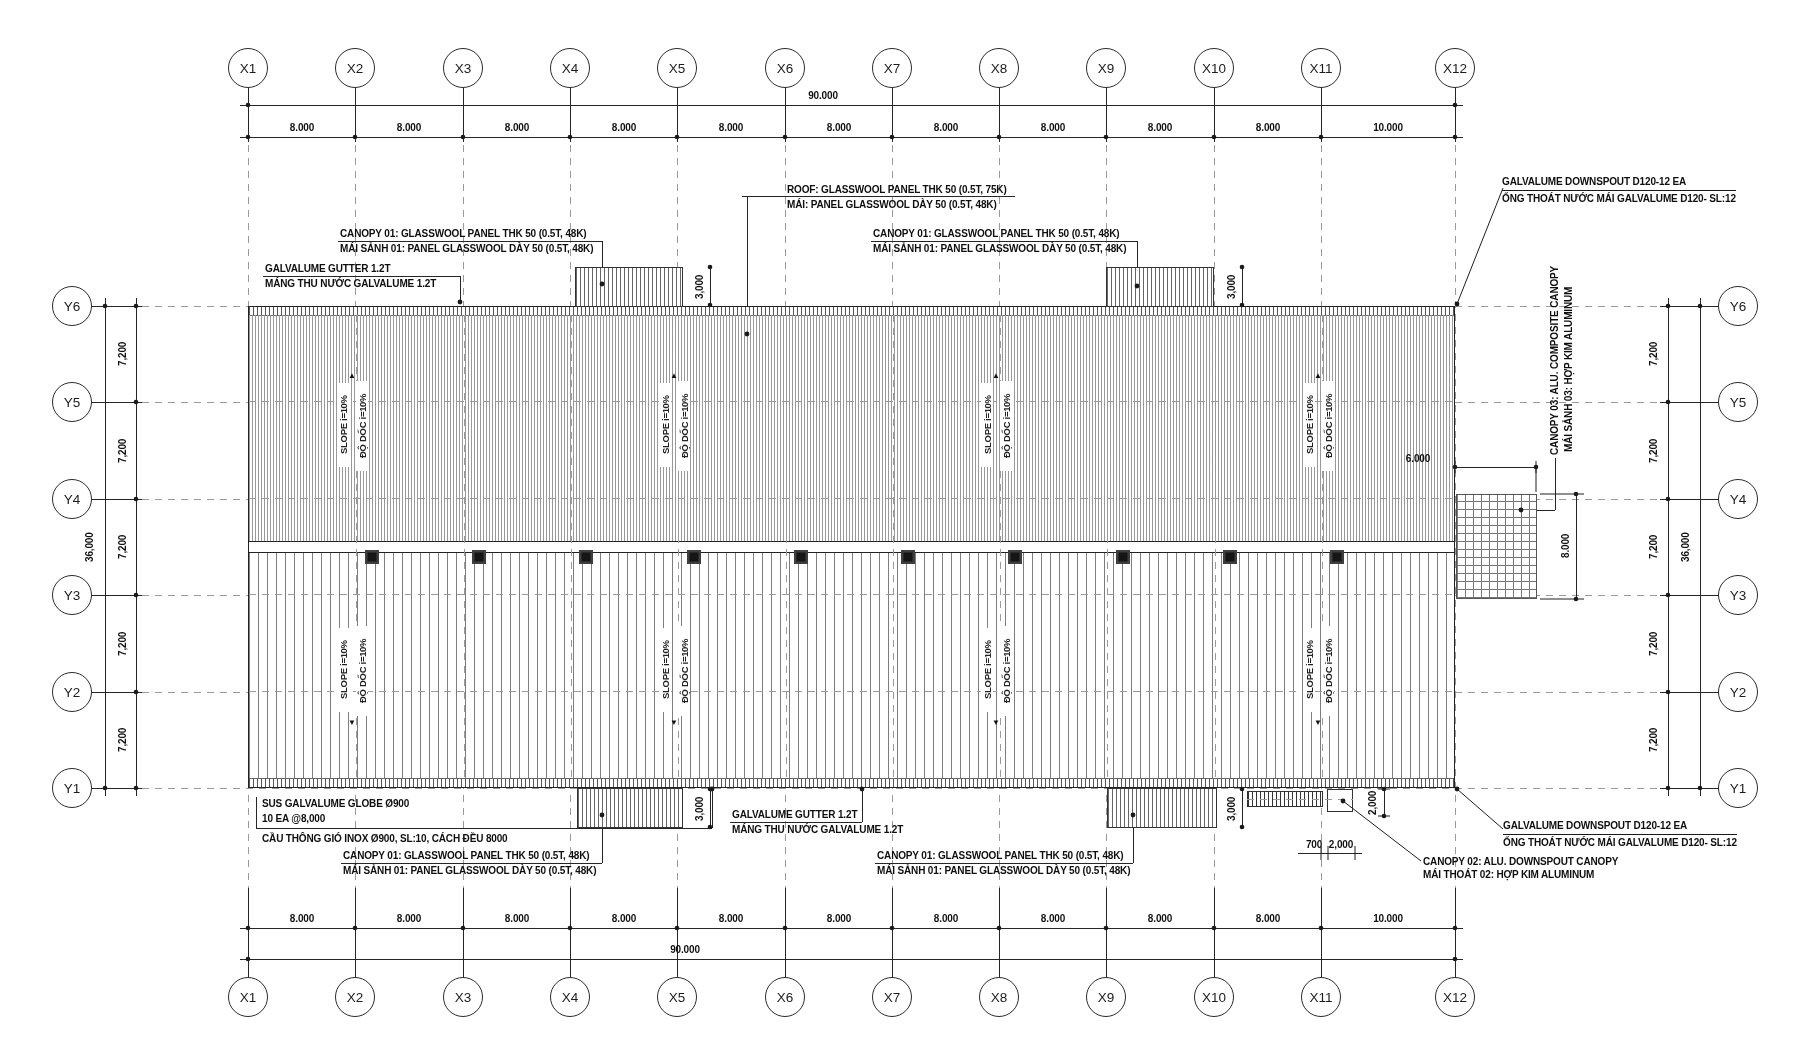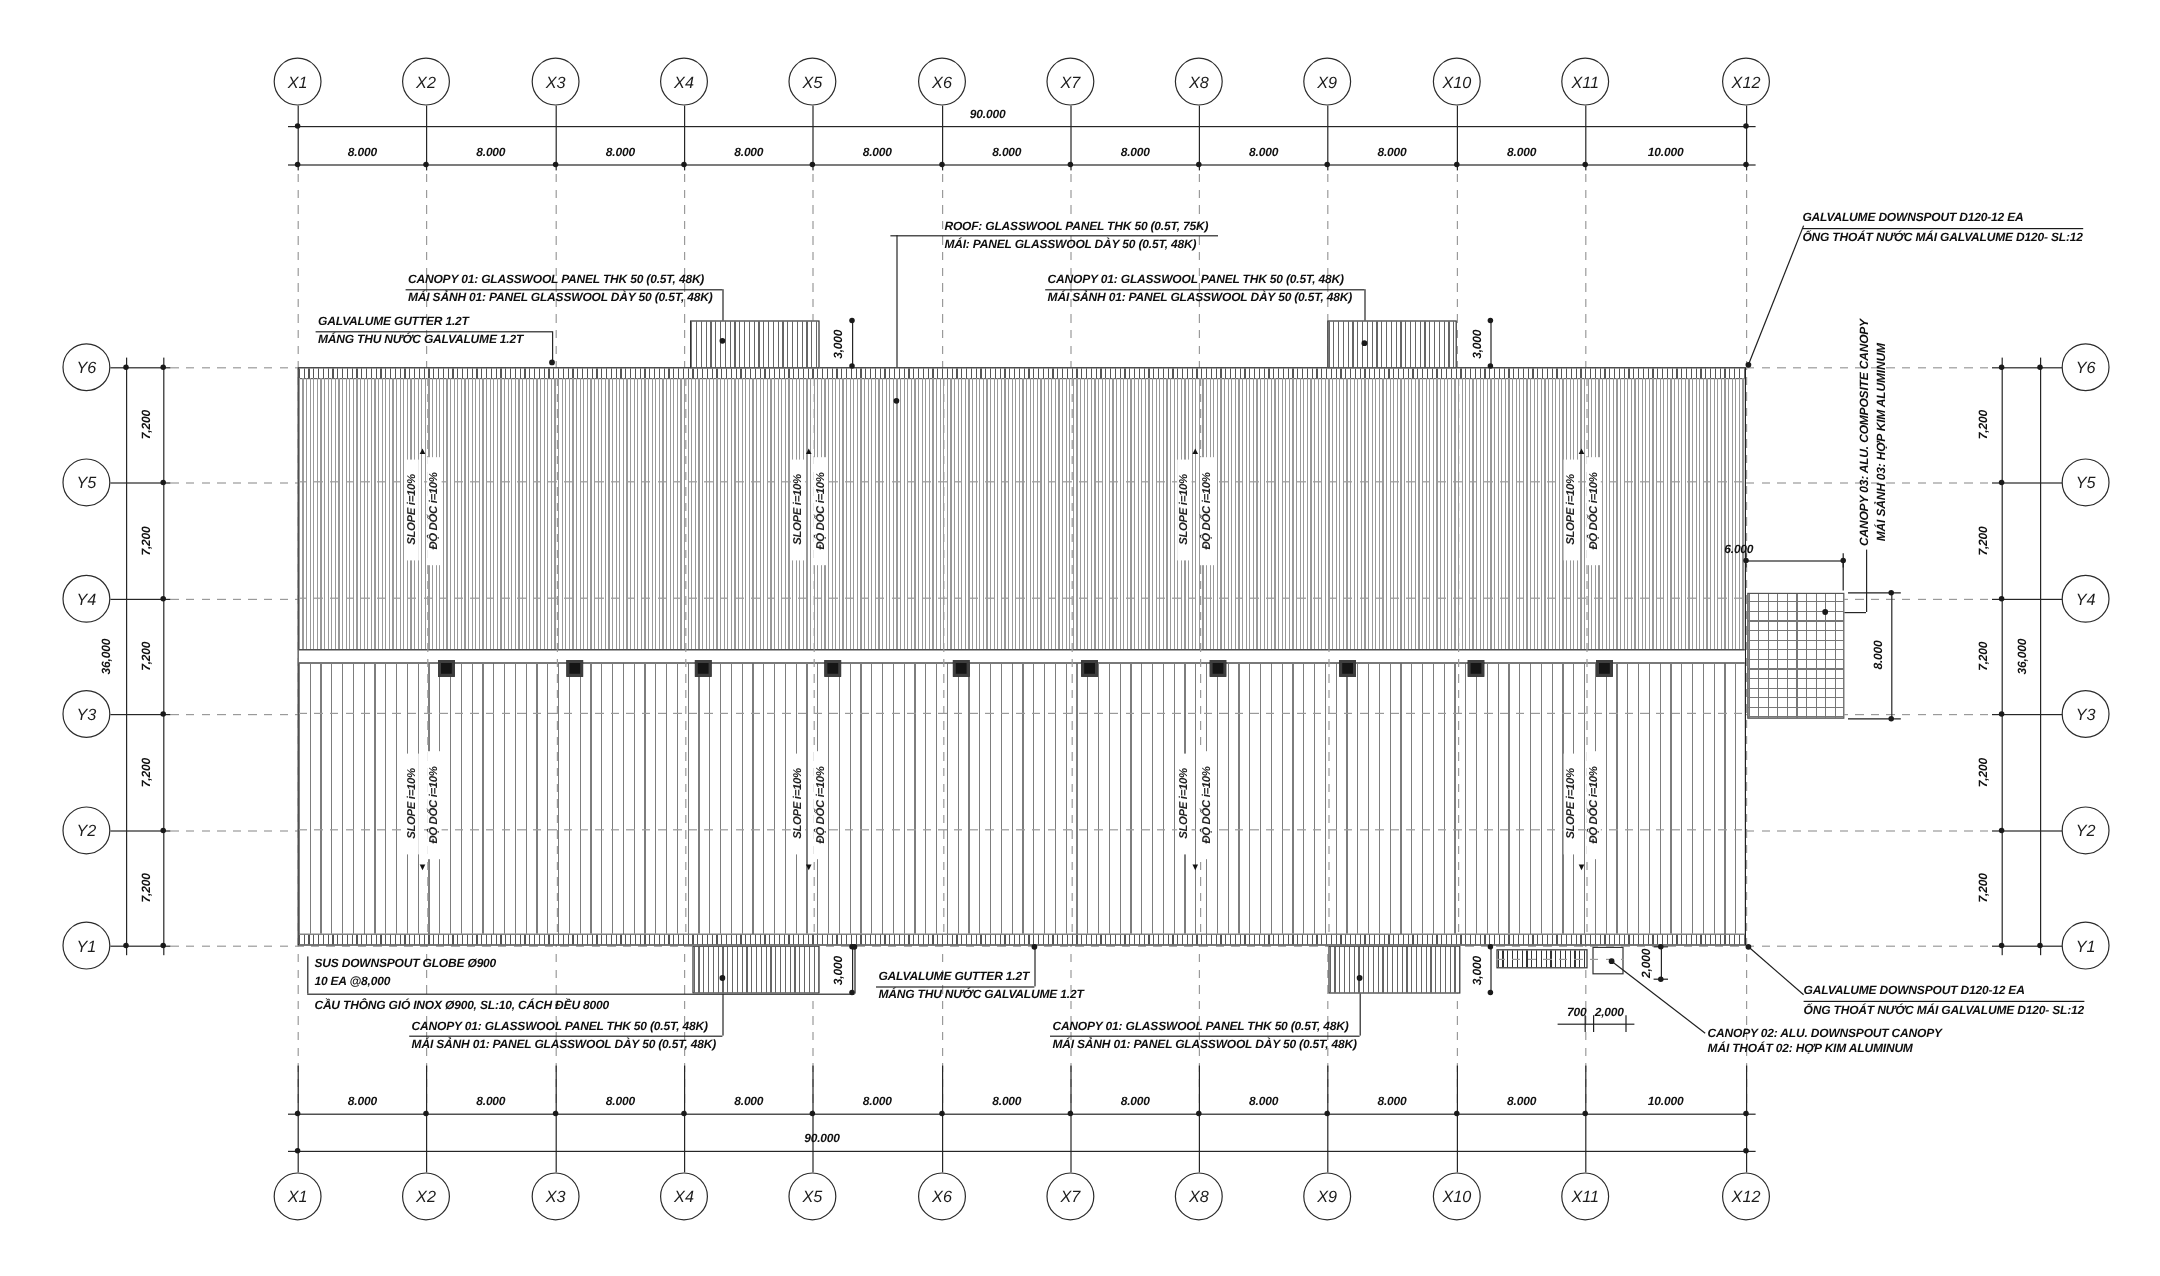--- a/index.html
+++ b/index.html
@@ -1,16 +1,16 @@
 <!DOCTYPE html>
 <html><head>
 <meta charset="utf-8">
 <style>
   html,body{margin:0;padding:0;background:#fff;font-family:"Liberation Sans",sans-serif;}
-  .sheet{position:relative;width:1800px;height:1063px;background:#fff;overflow:hidden;font-style:italic;}
+  .sheet{position:relative;width:1800px;height:1063px;background:#fff;overflow:hidden;}
   .abs{position:absolute;}
   .hl{position:absolute;height:1px;background:#262626;}
   .vl{position:absolute;width:1px;background:#262626;}
   .dash-v{position:absolute;width:1px;background:repeating-linear-gradient(180deg,#9a9a9a 0 7px,transparent 7px 13px);}
   .dash-h{position:absolute;height:1px;background:repeating-linear-gradient(90deg,#9a9a9a 0 7px,transparent 7px 13px);}
   .circ{position:absolute;width:40px;height:40px;border:1.4px solid #2b2b2b;border-radius:50%;background:#fff;
         display:flex;align-items:center;justify-content:center;font-size:13.5px;color:#1c1c1c;z-index:5;box-sizing:border-box;}
   .dim{position:absolute;font-size:10px;font-weight:700;color:#111;white-space:nowrap;letter-spacing:-0.15px;z-index:4;text-align:center;}
   .vtext{writing-mode:vertical-rl;transform:rotate(180deg);display:flex;align-items:center;justify-content:center;}
   .co{position:absolute;font-size:10px;line-height:15px;font-weight:700;color:#0e0e0e;white-space:nowrap;letter-spacing:-0.15px;z-index:4;}
@@ -325,21 +325,21 @@
   <div class="vl" style="left:710px;top:265px;height:41px"></div>
   <div class="dim vtext" style="left:694px;top:269px;height:36px">3,000</div>
   <div class="vl" style="left:1242px;top:265px;height:41px"></div>
   <div class="dim vtext" style="left:1226px;top:269px;height:36px">3,000</div>
   <div class="vl" style="left:710px;top:788px;height:41px"></div>
   <div class="dim vtext" style="left:694px;top:791px;height:36px">3,000</div>
   <div class="vl" style="left:1242px;top:788px;height:41px"></div>
   <div class="dim vtext" style="left:1226px;top:791px;height:36px">3,000</div>
 
   <div class="hl" style="left:1455px;top:467px;width:82px"></div>
-  <div class="dim" style="left:1427px;top:453px;width:44px">6.000</div>
+  <div class="dim" style="left:1396px;top:453px;width:44px">6.000</div>
   <div class="vl" style="left:1576px;top:494px;height:105px"></div>
   <div class="dim vtext" style="left:1560px;top:526px;height:40px">8.000</div>
 
   <div class="vl" style="left:1384px;top:789px;height:27px"></div>
   <div class="dim vtext" style="left:1367px;top:787px;height:32px">2,000</div>
   <div class="hl" style="left:1298px;top:853px;width:64px"></div>
   <div class="dim" style="left:1303px;top:839px;width:22px">700</div>
   <div class="dim" style="left:1327px;top:839px;width:28px">2,000</div>
 
   <div class="co" style="left:787px;top:182px">
@@ -374,21 +374,21 @@
     <div class="ul">GALVALUME DOWNSPOUT D120-12 EA</div>
     <div>ỐNG THOÁT NƯỚC MÁI GALVALUME D120- SL:12</div>
   </div>
 
   <div class="co vtext" style="left:1547px;top:262px;height:196px">CANOPY 03: ALU. COMPOSITE CANOPY</div>
   <div class="co vtext" style="left:1561px;top:280px;height:178px">MÁI SẢNH 03: HỢP KIM ALUMINUM</div>
   <div class="vl" style="left:1555px;top:458px;height:52px"></div>
   <div class="hl" style="left:1521px;top:510px;width:34px"></div>
 
   <div class="co" style="left:262px;top:796px">
-    <div>SUS DOWNSPOUT GLOBE Ø900</div>
+    <div>SUS GALVALUME GLOBE Ø900</div>
     <div>10 EA @8,000</div>
   </div>
   <div class="hl" style="left:256px;top:828px;width:456px"></div>
   <div class="vl" style="left:256px;top:797px;height:31px"></div>
   <div class="vl" style="left:712px;top:789px;height:39px"></div>
   <div class="co" style="left:262px;top:831px">
     <div>CẦU THÔNG GIÓ INOX Ø900, SL:10, CÁCH ĐỀU 8000</div>
   </div>
 
   <div class="co" style="left:343px;top:848px">

